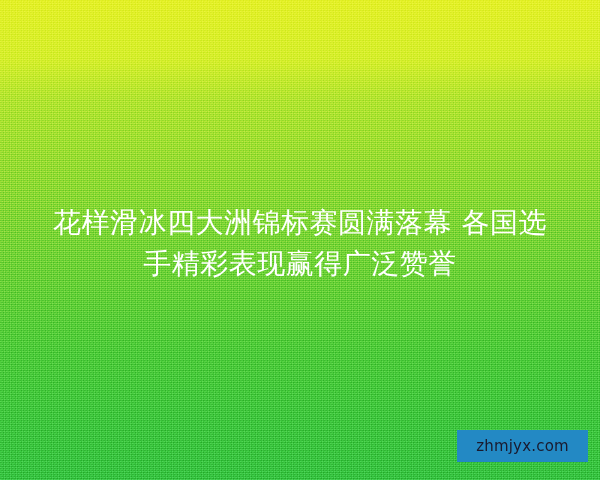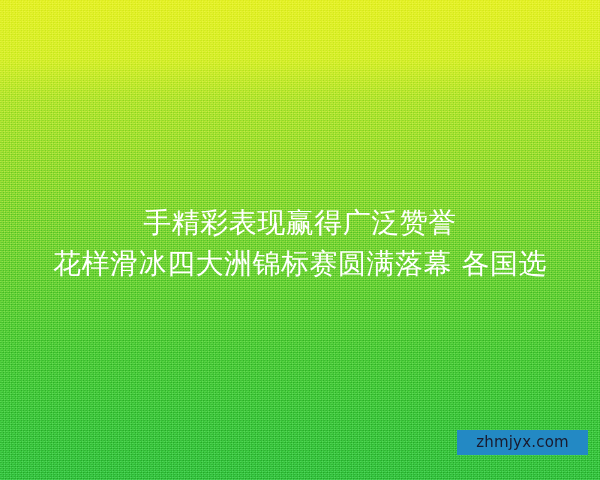--- a/index.html
+++ b/index.html
@@ -85,21 +85,21 @@
     display: block;
     white-space: nowrap;
   }
 
   
   #watermark-badge {
     position: absolute;
     left: 457px;
     top: 430px;
     width: 131px;
-    height: 25px;
+    height: 32px;
     z-index: 4;
     background: #2389c4;
     display: flex;
     align-items: center;
     justify-content: center;
   }
 
   #watermark-badge .wm-text {
     color: #1a1a2e;
     font-size: 15px;
@@ -111,21 +111,21 @@
 </style>
 </head>
 <body>
 
 <div id="canvas">
 
   <div id="noise"></div>
   <div id="noise2"></div>
 
   <div id="headline">
+    <span class="line">花样滑冰四大洲锦标赛圆满落幕 各国选</span>
     <span class="line">手精彩表现赢得广泛赞誉</span>
-    <span class="line">花样滑冰四大洲锦标赛圆满落幕 各国选</span>
   </div>
 
   <div id="watermark-badge">
     <span class="wm-text">zhmjyx.com</span>
   </div>
 
 </div>
 
 </body></html>

